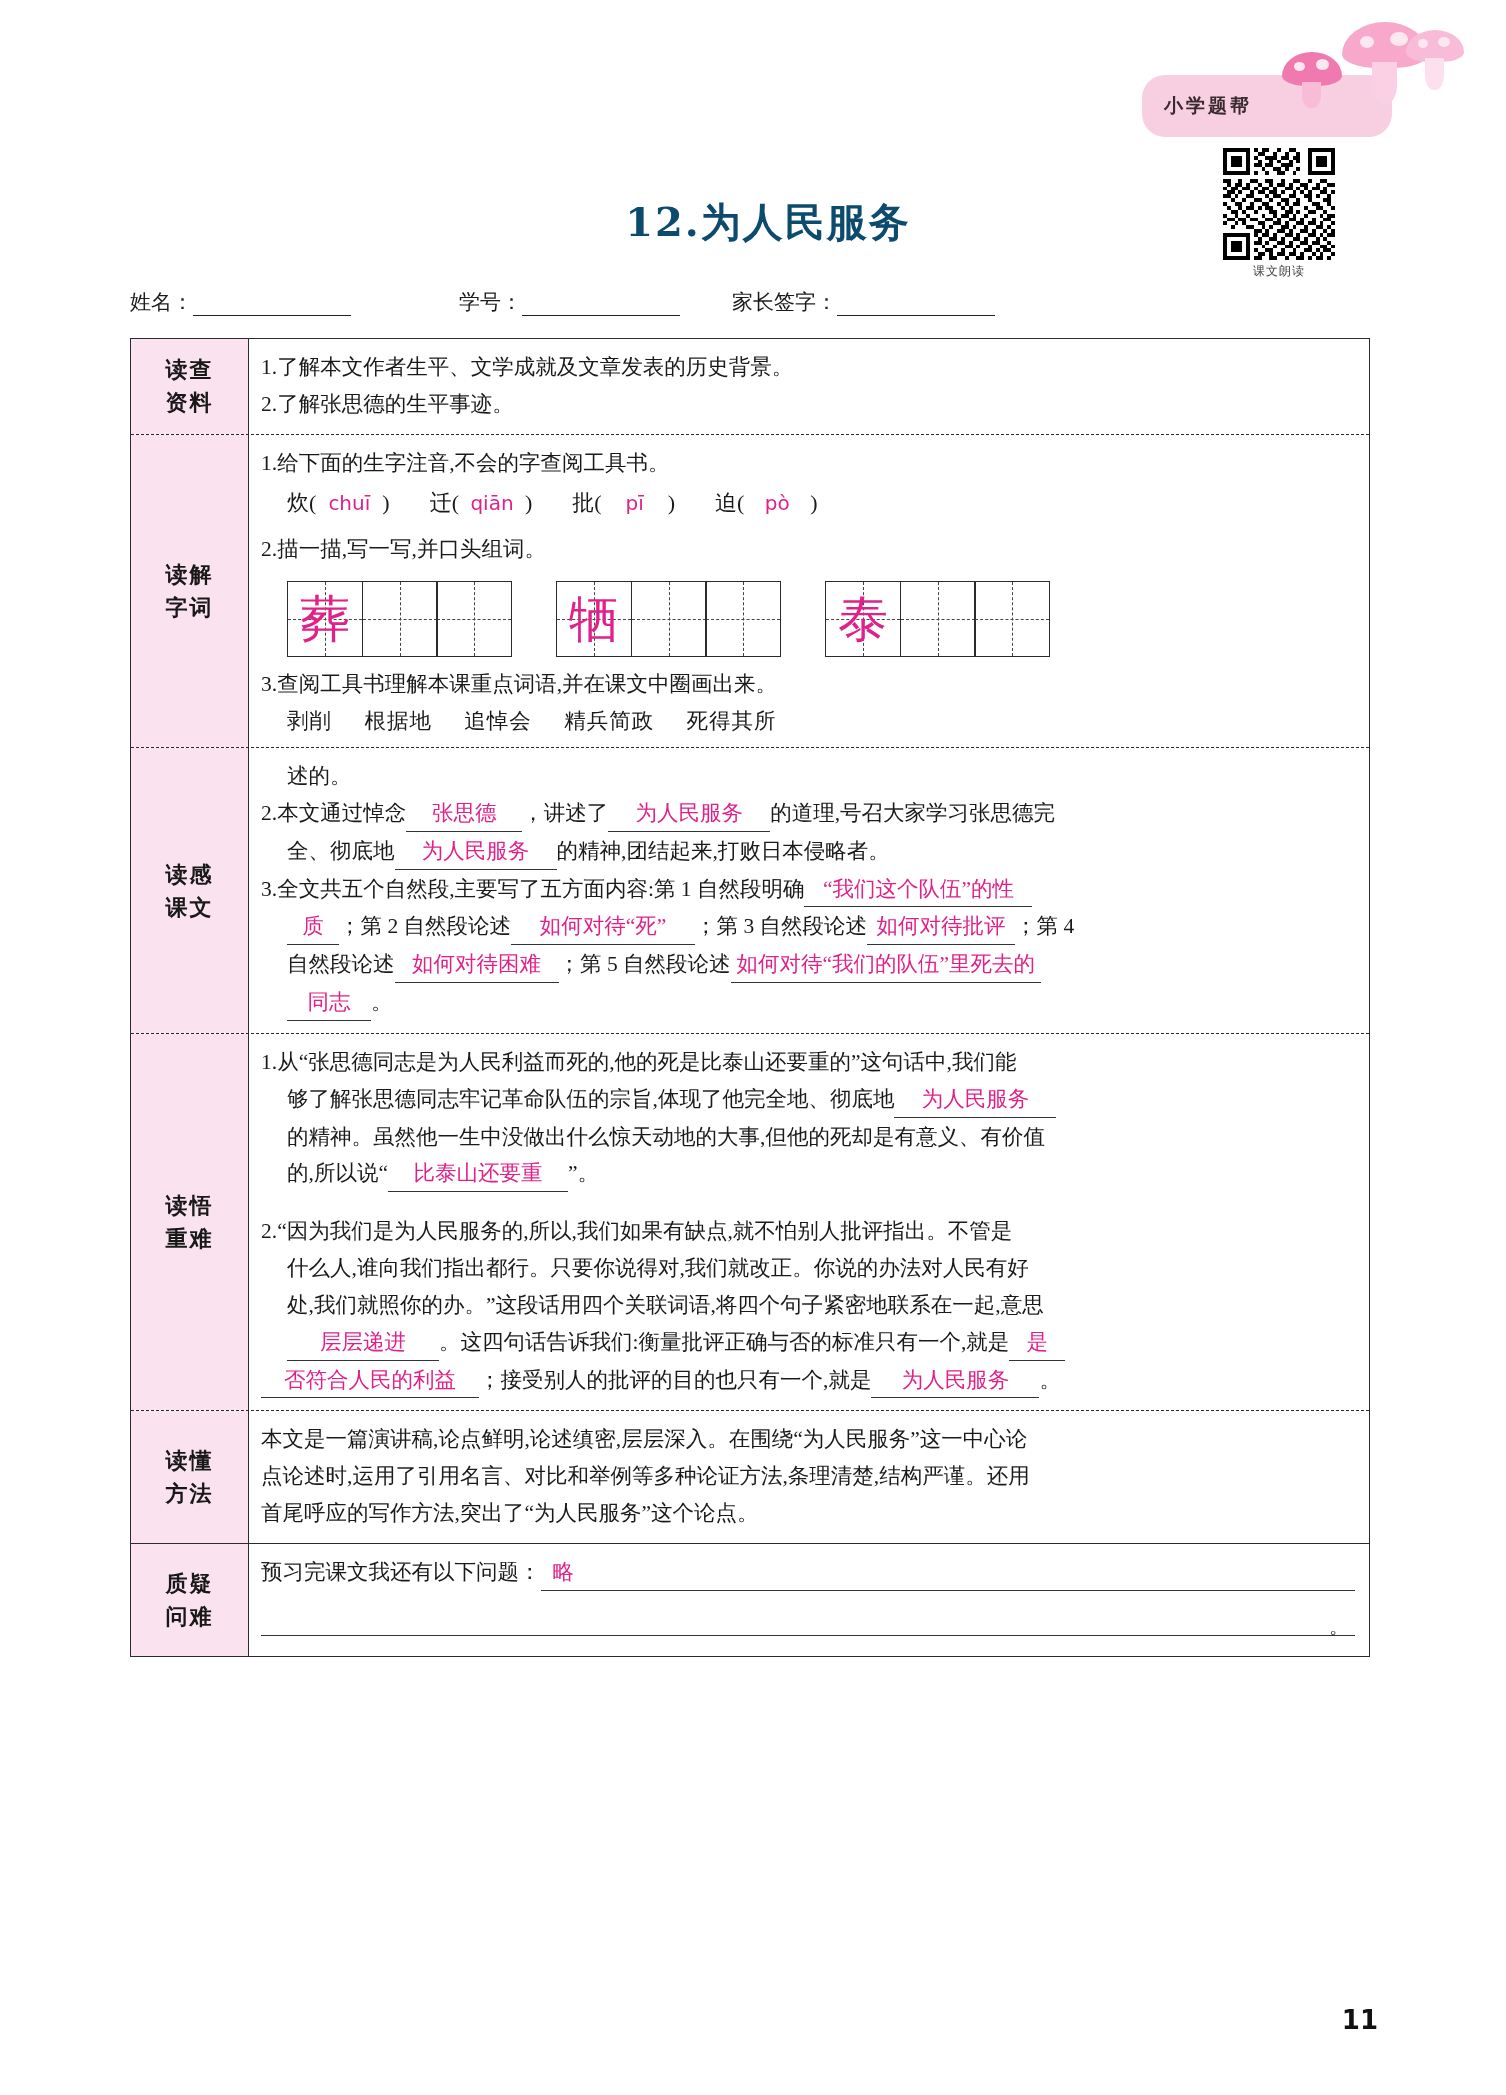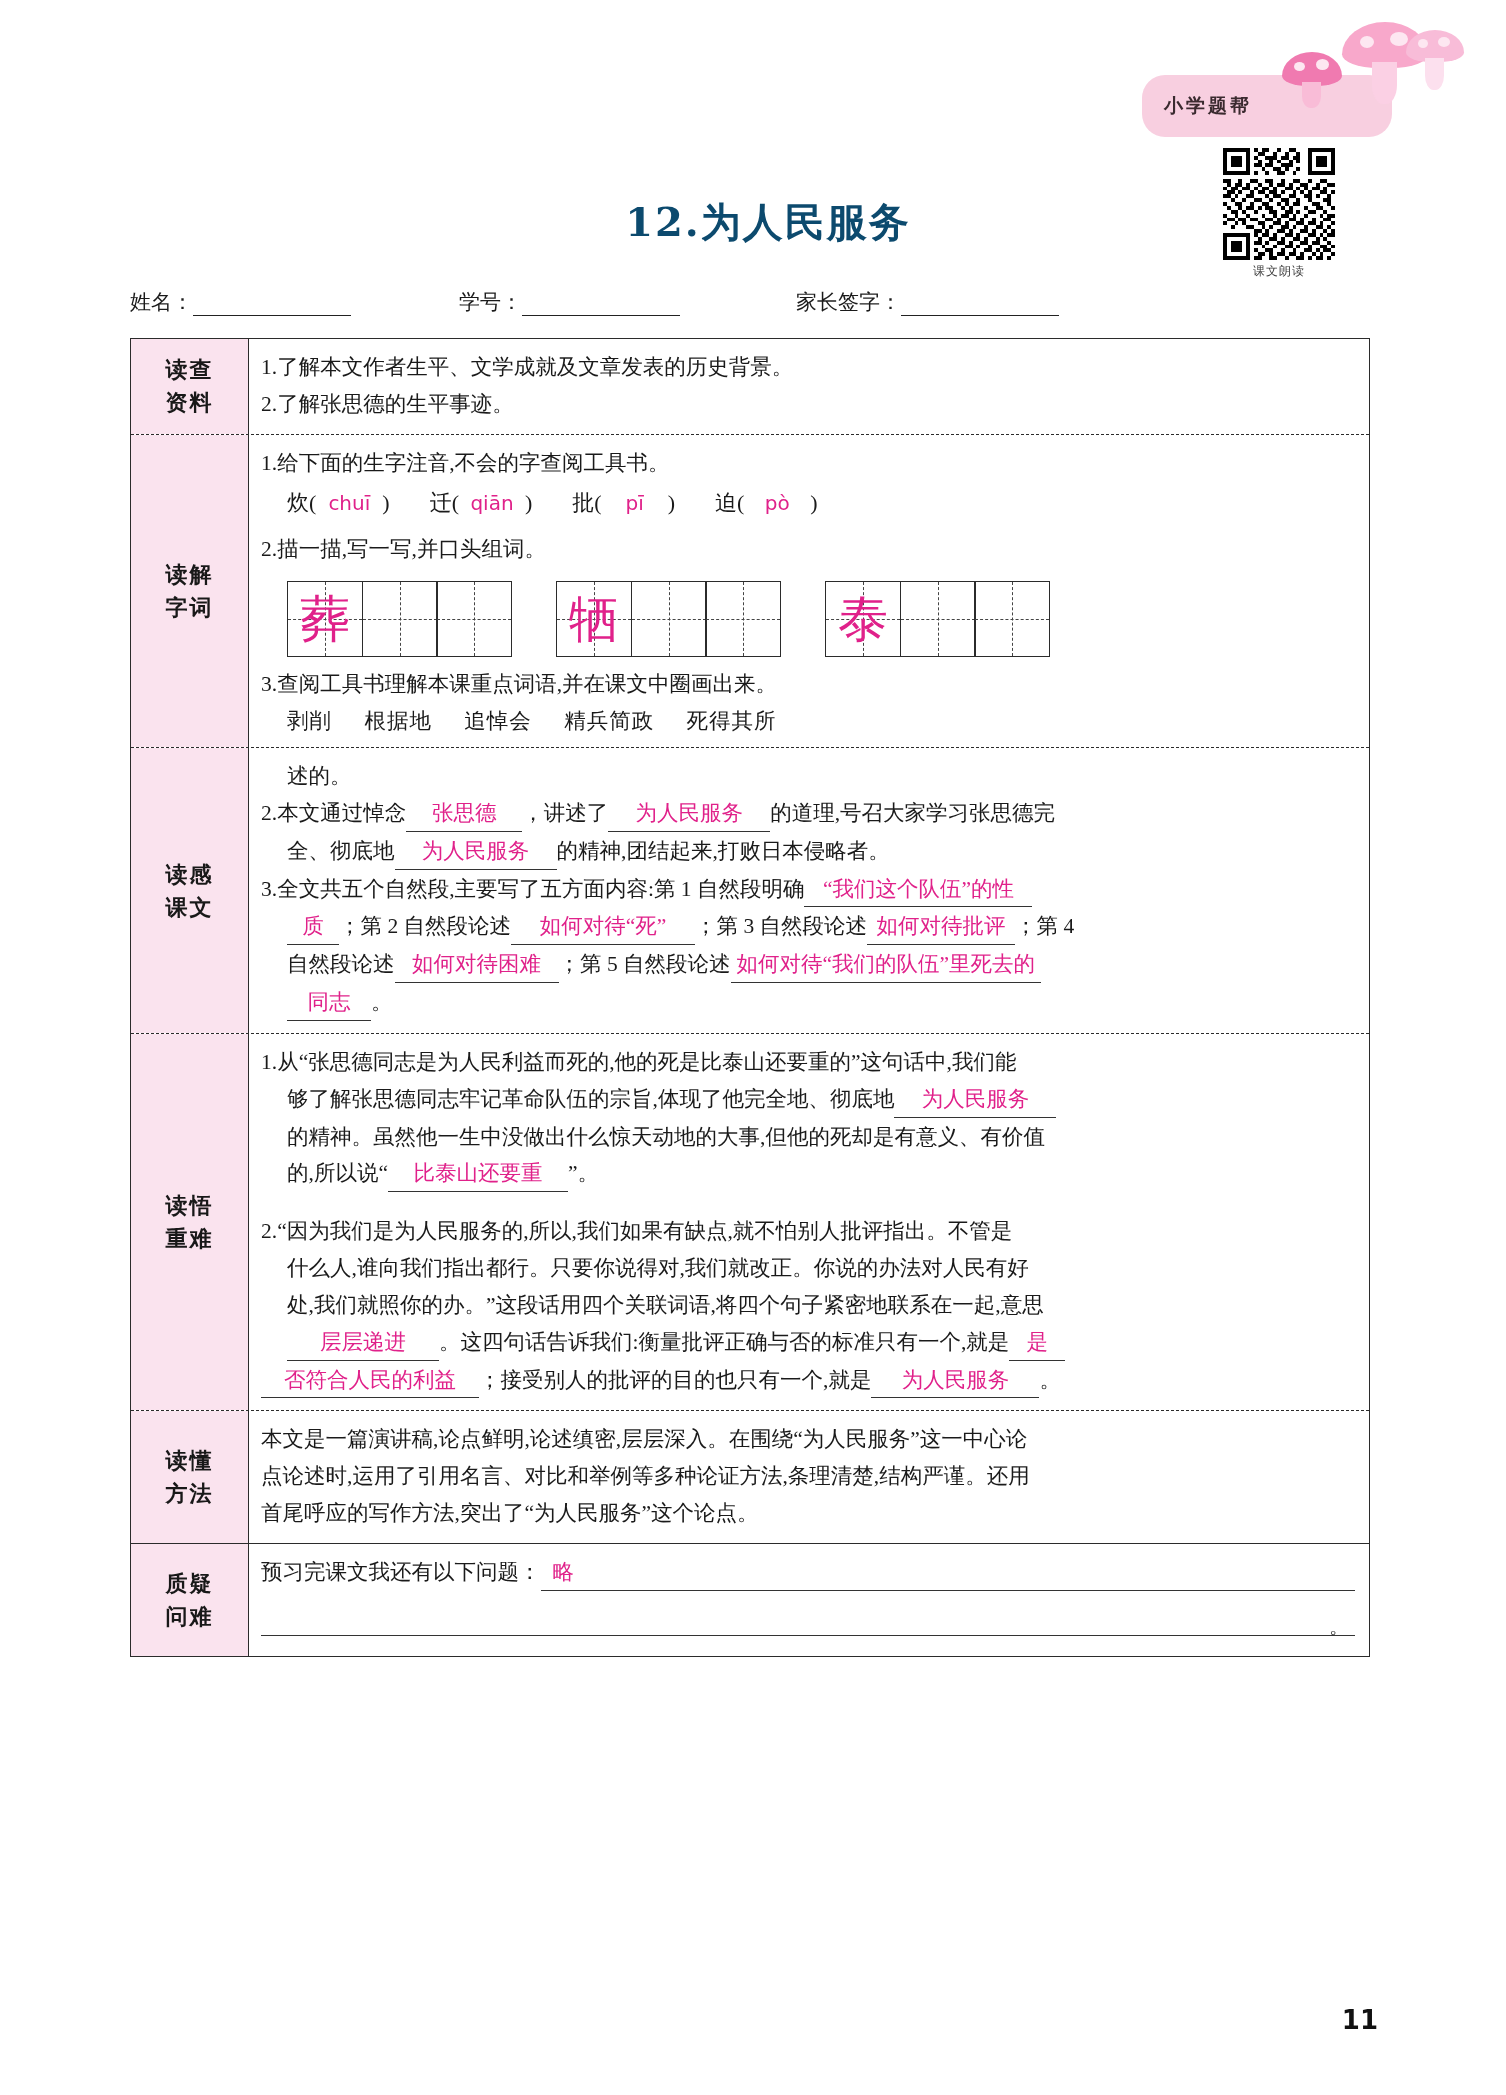--- a/index.html
+++ b/index.html
@@ -399,21 +399,21 @@
 
   <div class="info-row">
     <div class="info-item">
       <span class="info-lbl">姓名：</span>
       <span class="info-line" style="width:158px;"></span>
     </div>
     <div class="info-item" style="margin-left:108px;">
       <span class="info-lbl">学号：</span>
       <span class="info-line" style="width:158px;"></span>
     </div>
-    <div class="info-item" style="margin-left:116px;">
+    <div class="info-item" style="margin-left:52px;">
       <span class="info-lbl">家长签字：</span>
       <span class="info-line" style="width:158px;"></span>
     </div>
   </div>
 
   <div class="tbl">
 
     <div class="row">
       <div class="cat">
         <span>读查</span>

